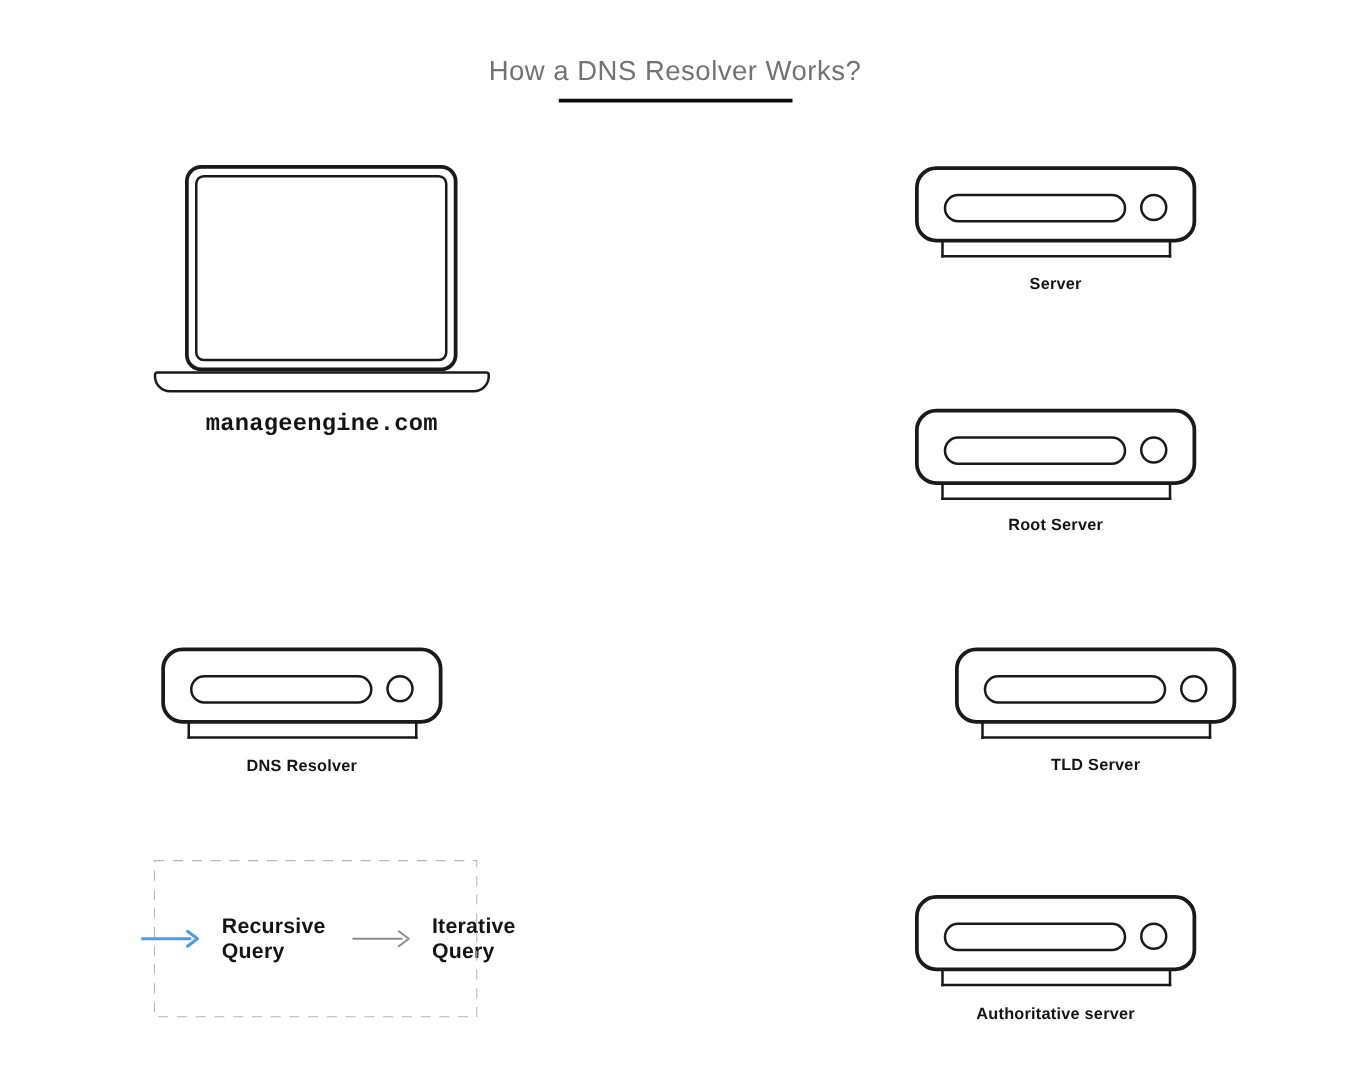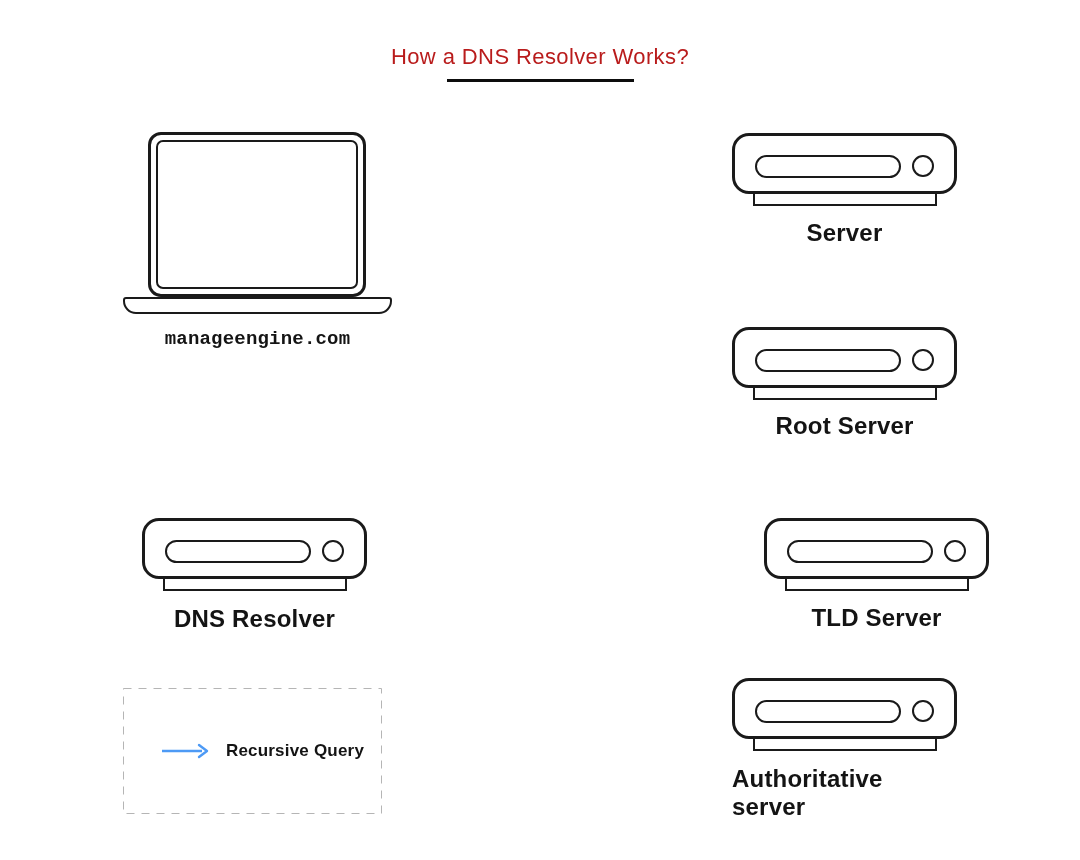--- a/index.html
+++ b/index.html
@@ -7,26 +7,26 @@
   body {
     position:relative;
     background:#ffffff;
     font-family:"Liberation Sans", sans-serif;
     color:#111111;
     overflow:hidden;
   }
 
   
   .title-wrap { position:absolute; top:44px; left:0; width:1080px; text-align:center; }
-  .title { font-size:22px; font-weight:400; letter-spacing:0.4px; color:#b91c1c; }
+  .title { font-size:22px; font-weight:400; letter-spacing:0.4px; color:#737373; }
   .title-underline { width:187px; height:3px; background:#0d0d0d; margin:9px auto 0; }
 
   
   .node { position:absolute; display:flex; flex-direction:column; align-items:center; }
-  .node-label { font-weight:700; font-size:24px; color:#141414; letter-spacing:0.2px; }
+  .node-label { font-weight:700; font-size:13px; color:#141414; letter-spacing:0.2px; }
 
   
   .laptop { position:relative; width:269px; height:182px; }
   .lap-screen {
     position:absolute; left:25px; top:0; width:218px; height:165px;
     border:3px solid #1a1a1a; border-radius:13px; padding:5px; background:#fff;
   }
   .lap-screen-inner { width:100%; height:100%; border:2.5px solid #1a1a1a; border-radius:7px; background:#fff; }
   .lap-base {
     position:absolute; left:0; bottom:0; width:269px; height:17px;
@@ -52,25 +52,25 @@
     border-left:2.5px solid #1a1a1a; border-right:2.5px solid #1a1a1a; border-bottom:2.5px solid #1a1a1a;
   }
 
   
   .pos-client       { left:123px; top:132px; width:269px; }
   .pos-client .node-label { margin-top:14px; font-size:19px;font-family:Liberation Mono, monospace; }
   .pos-server       { left:732px; top:133px; width:225px; }
   .pos-server .node-label { margin-top:13px; }
   .pos-root         { left:732px; top:327px; width:225px;justify-content:space-between; }
   .pos-root .node-label { margin-top:12px; }
-  .pos-resolver     { left:142px; top:518px; width:225px; }
+  .pos-resolver     { left:129px; top:518px; width:225px; }
   .pos-resolver .node-label { margin-top:14px; }
   .pos-tld          { left:764px; top:518px; width:225px; }
   .pos-tld .node-label { margin-top:13px; }
-  .pos-auth         { left:732px; top:678px; width:225px; }
+  .pos-auth         { left:732px; top:716px; width:225px; }
   .pos-auth .node-label { margin-top:14px; }
 
   
   .legend {
     position:absolute; left:123px; top:688px; width:259px; height:126px;
     display:flex; flex-direction:row; justify-content:center; gap:20px;
     padding-left:20px;
   }
   .legend-border { position:absolute; left:0; top:0; pointer-events:none; }
   .legend-row { display:flex; align-items:center; gap:15px; }
@@ -156,13 +156,20 @@
   </svg>
 
   <div class="legend-row">
     <svg class="arrow-svg" width="50" height="16" viewBox="0 0 50 16">
       <line x1="1" y1="8" x2="41" y2="8" stroke-width="2.4" stroke="#4d9af5"></line>
       <polyline points="38,2 46,8 38,14" fill="none" stroke-width="2.4" stroke-linecap="round" stroke-linejoin="round" stroke="#4d9af5"></polyline>
     </svg>
     <span class="legend-label">Recursive Query</span>
   </div>
 
+  <div class="legend-row">
+    <svg class="arrow-svg" width="50" height="16" viewBox="0 0 50 16">
+      <line x1="1" y1="8" x2="41" y2="8" stroke-width="1.6" stroke="#8d8d8d"></line>
+      <polyline points="38,2 46,8 38,14" fill="none" stroke-width="1.6" stroke-linecap="round" stroke-linejoin="round" stroke="#8d8d8d"></polyline>
+    </svg>
+    <span class="legend-label">Iterative Query</span>
+  </div>
 </div>
 
 </body></html>

